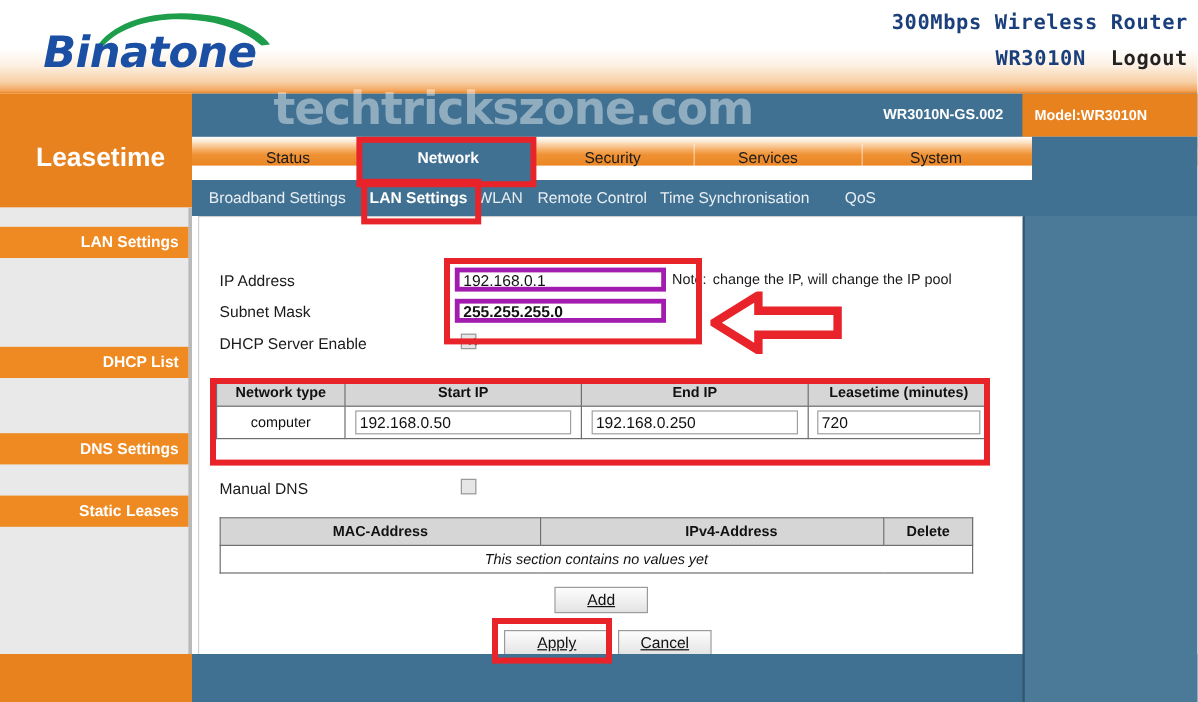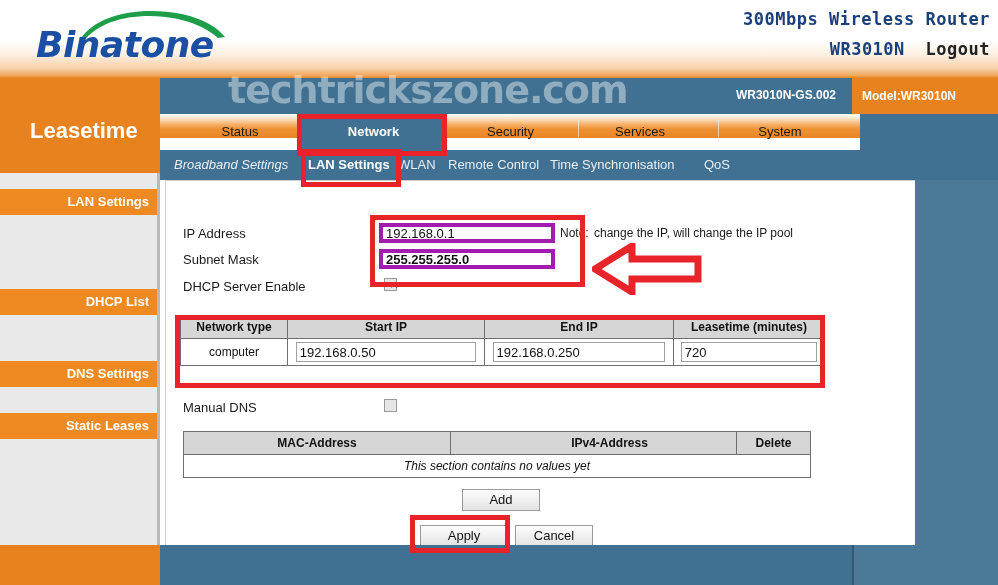--- a/index.html
+++ b/index.html
@@ -229,21 +229,21 @@
     width: 146px; height: 40px;
     background: #4a7a98;
     border-left: 2px solid #33576e;
     box-sizing: border-box;
   }
 
   
   .content {
     position: absolute;
     left: 165px; top: 180px;
-    width: 750px; height: 365px;
+    width: 687px; height: 365px;
     background: #ffffff;
     border-top: 1px solid #cfcfcf;
     border-left: 1px solid #cfcfcf;
     box-sizing: border-box;
   }
   .form-label {
     position: absolute;
     font-size: 13px;
     color: #1a1a1a;
     white-space: nowrap;
@@ -333,20 +333,21 @@
     height: 22px;
     background: linear-gradient(to bottom, #fdfdfd 0%, #efefef 55%, #e2e2e2 100%);
     border: 1px solid #9a9a9a;
     font-family: "Liberation Sans", sans-serif;
     font-size: 13px;
     color: #111;
     text-align: center;
     line-height: 20px;
     box-sizing: border-box;
     cursor: pointer;
+    text-decoration: underline;
   }
 
   
   .anno {
     position: absolute;
     border: 5px solid #e8232a;
     box-sizing: border-box;
     pointer-events: none;
   }
   .anno-arrow {
@@ -389,21 +390,21 @@
   <div class="nav-sep" style="left:140px;"></div>
   <div class="nav-item active" style="left:141px; width:145px;">Network</div>
   <div class="nav-item" style="left:288px; width:125px;">Security</div>
   <div class="nav-sep" style="left:418px;"></div>
   <div class="nav-item" style="left:420px; width:120px;">Services</div>
   <div class="nav-sep" style="left:558px;"></div>
   <div class="nav-item" style="left:560px; width:120px;text-align:center;">System</div>
 </div>
 
 <div class="subnav">
-  <div class="sub-item" style="left:14px;font-style:italic;">Broadband Settings</div>
+  <div class="sub-item" style="left:14px;">Broadband Settings</div>
   <div class="sub-item active" style="left:148px;">LAN Settings</div>
   <div class="sub-item" style="left:238px;">WLAN</div>
   <div class="sub-item" style="left:288px;">Remote Control</div>
   <div class="sub-item" style="left:390px;">Time Synchronisation</div>
   <div class="sub-item" style="left:544px;">QoS</div>
 </div>
 
 <div class="sidebar">
   <div class="side-item" style="top:16px;">LAN Settings</div>
   <div class="side-item" style="top:116px;">DHCP List</div>

